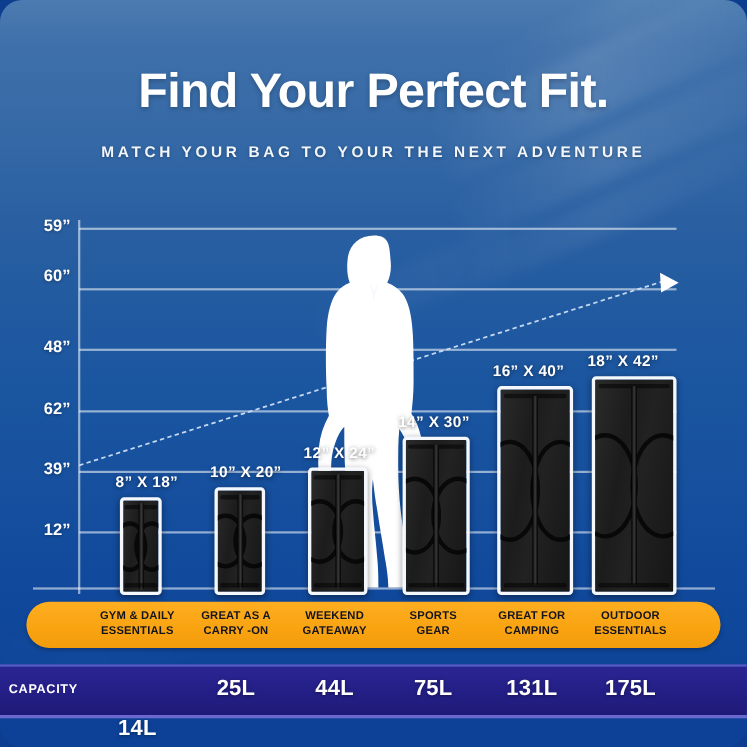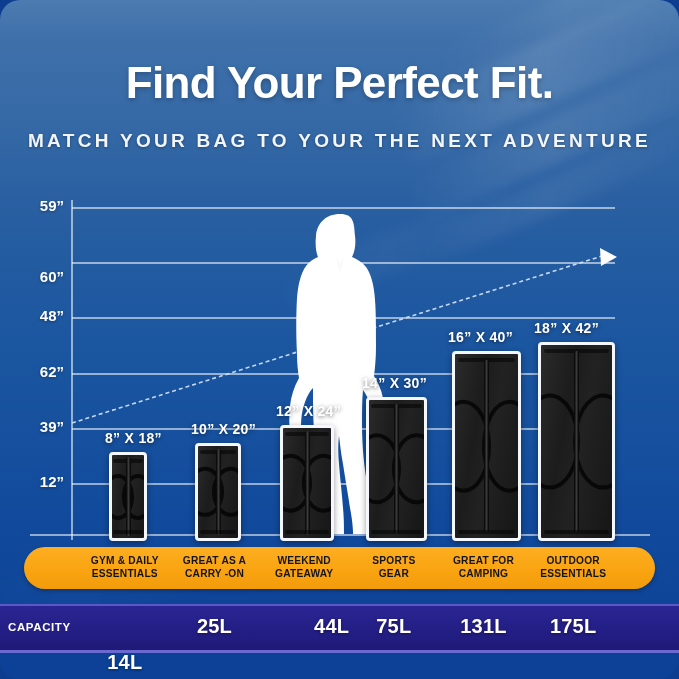--- a/index.html
+++ b/index.html
@@ -38,21 +38,21 @@
   .c6{left:-60px;top:560px;width:300px;height:60px;transform:rotate(-12deg);opacity:.18;}
 
   
   .title{
     position:absolute;left:0;right:0;top:58px;text-align:center;
     color:#fff;font-size:44px;font-weight:bold;letter-spacing:-0.6px;
     text-shadow:0 2px 5px rgba(0,0,0,.25);
   }
   .subtitle{
     position:absolute;left:0;right:0;top:130px;text-align:center;
-    color:#f2f6fb;font-size:19px;font-weight:bold;letter-spacing:3.3px;
+    color:#f2f6fb;font-size:14px;font-weight:bold;letter-spacing:3.3px;
     text-shadow:0 1px 3px rgba(0,0,0,.3);
   }
 
   
   #chart{position:absolute;left:0;top:0;width:679px;height:679px;}
   .ylabel{
     position:absolute;color:#ffffff;font-size:15px;font-weight:bold;
     text-align:right;width:46px;text-shadow:0 1px 3px rgba(0,0,0,.35);
   }
   .gridline{
@@ -163,21 +163,21 @@
     <div id="gridlines">
         <div class="gridline" style="top: 207px;"></div>
         <div class="gridline" style="top: 262.2px;"></div>
         <div class="gridline" style="top: 317.4px;"></div>
         <div class="gridline" style="top: 372.6px;"></div>
         <div class="gridline" style="top: 427.8px;"></div>
         <div class="gridline" style="top: 483px;"></div>
       </div>
     <div id="yticks">
         <div class="ylabel" style="top: 197px; left: 18px;">59”</div>
-        <div class="ylabel" style="top: 268px; left: 18px;">60”</div>
+        <div class="ylabel" style="top: 242px; left: 18px;">60”</div>
         <div class="ylabel" style="top: 307.4px; left: 18px;">48”</div>
         <div class="ylabel" style="top: 362.6px; left: 18px;">62”</div>
         <div class="ylabel" style="top: 417.8px; left: 18px;">39”</div>
         <div class="ylabel" style="top: 473px; left: 18px;">12”</div>
       </div>
 
     <svg class="trend" viewBox="0 0 679 679">
       <line x1="72" y1="423" x2="602" y2="256" stroke="#cfe0f5" stroke-width="1.6" stroke-dasharray="4 3" opacity=".95"></line>
       <polygon points="600,248 617,257 601,266" fill="#ffffff"></polygon>
     </svg>
@@ -309,20 +309,20 @@
           <div>ESSENTIALS</div>
         </div>
       </div>
   </div>
 
   <div class="cap-band">
     <div class="cap-title">CAPACITY</div>
     <div id="capitems">
         <div class="cap-item" style="left: 79.8333px; width: 90px; margin-top: 36px;">14L</div>
         <div class="cap-item" style="left: 169.5px; width: 90px;">25L</div>
-        <div class="cap-item" style="left: 259.167px; width: 90px; text-align: right;">44L</div>
+        <div class="cap-item" style="left: 259.167px; width: 90px;">44L</div>
         <div class="cap-item" style="left: 348.833px; width: 90px;">75L</div>
         <div class="cap-item" style="left: 438.5px; width: 90px;">131L</div>
         <div class="cap-item" style="left: 528.167px; width: 90px;">175L</div>
       </div>
   </div>
 
 </div>
 
 </body></html>

